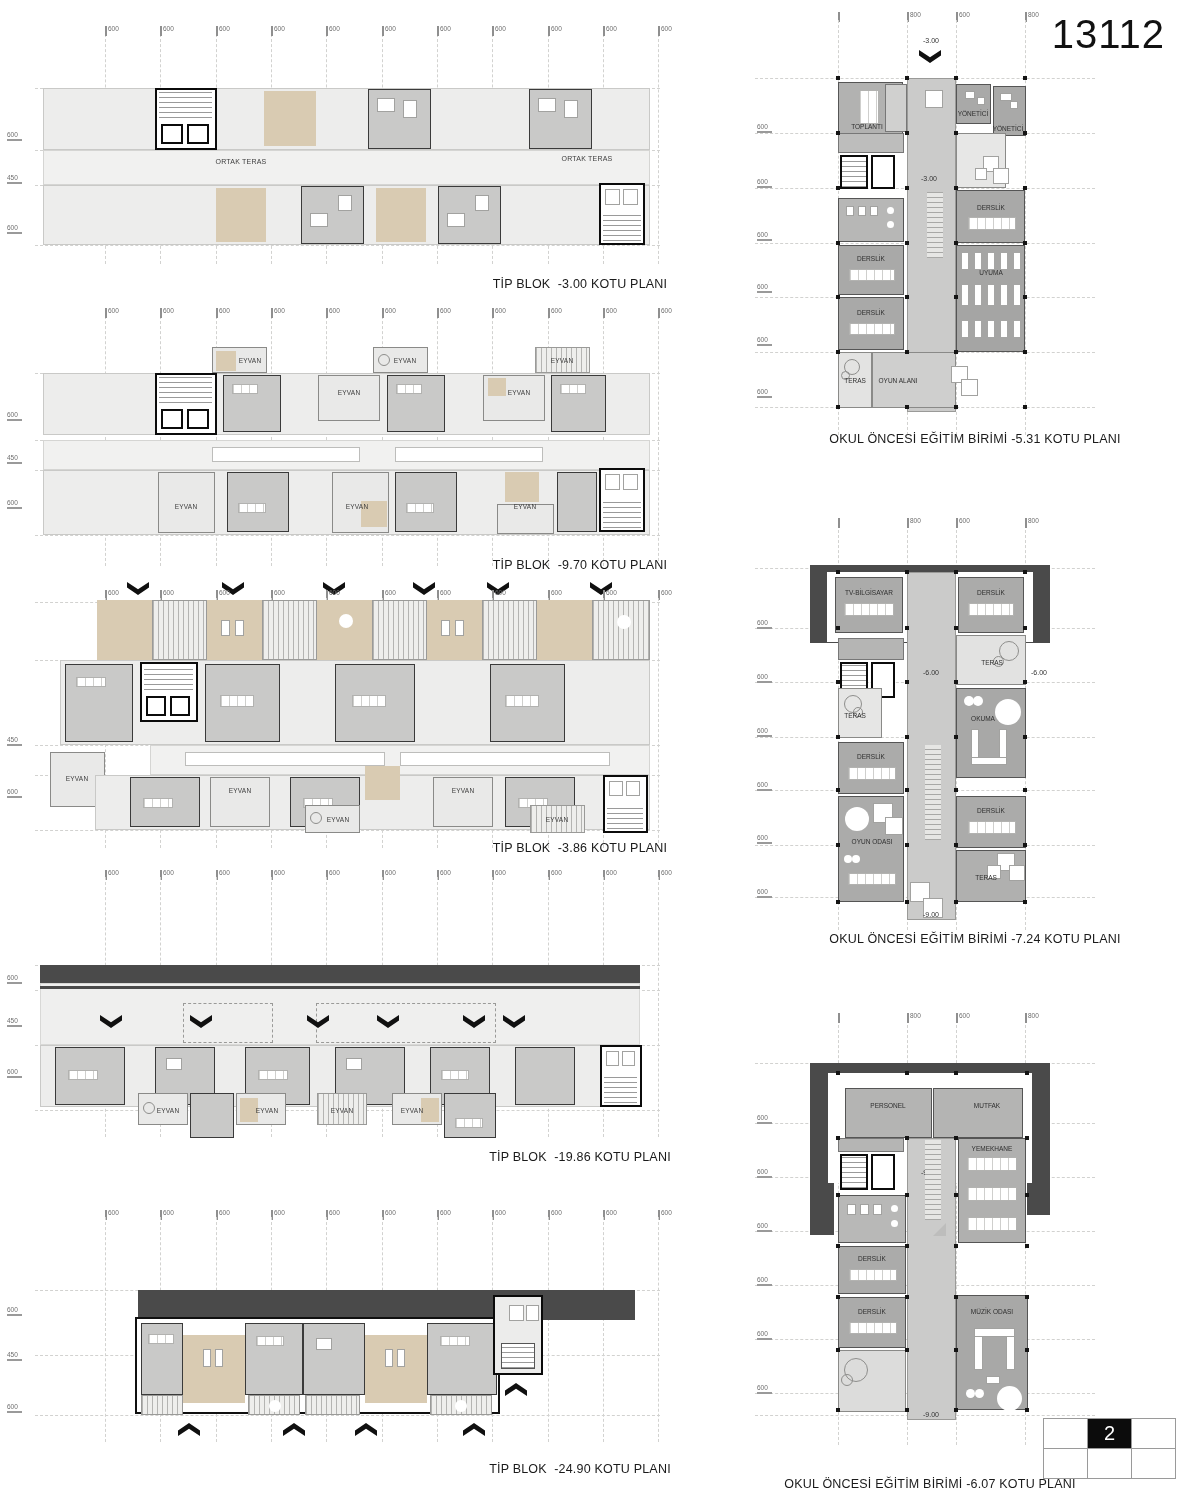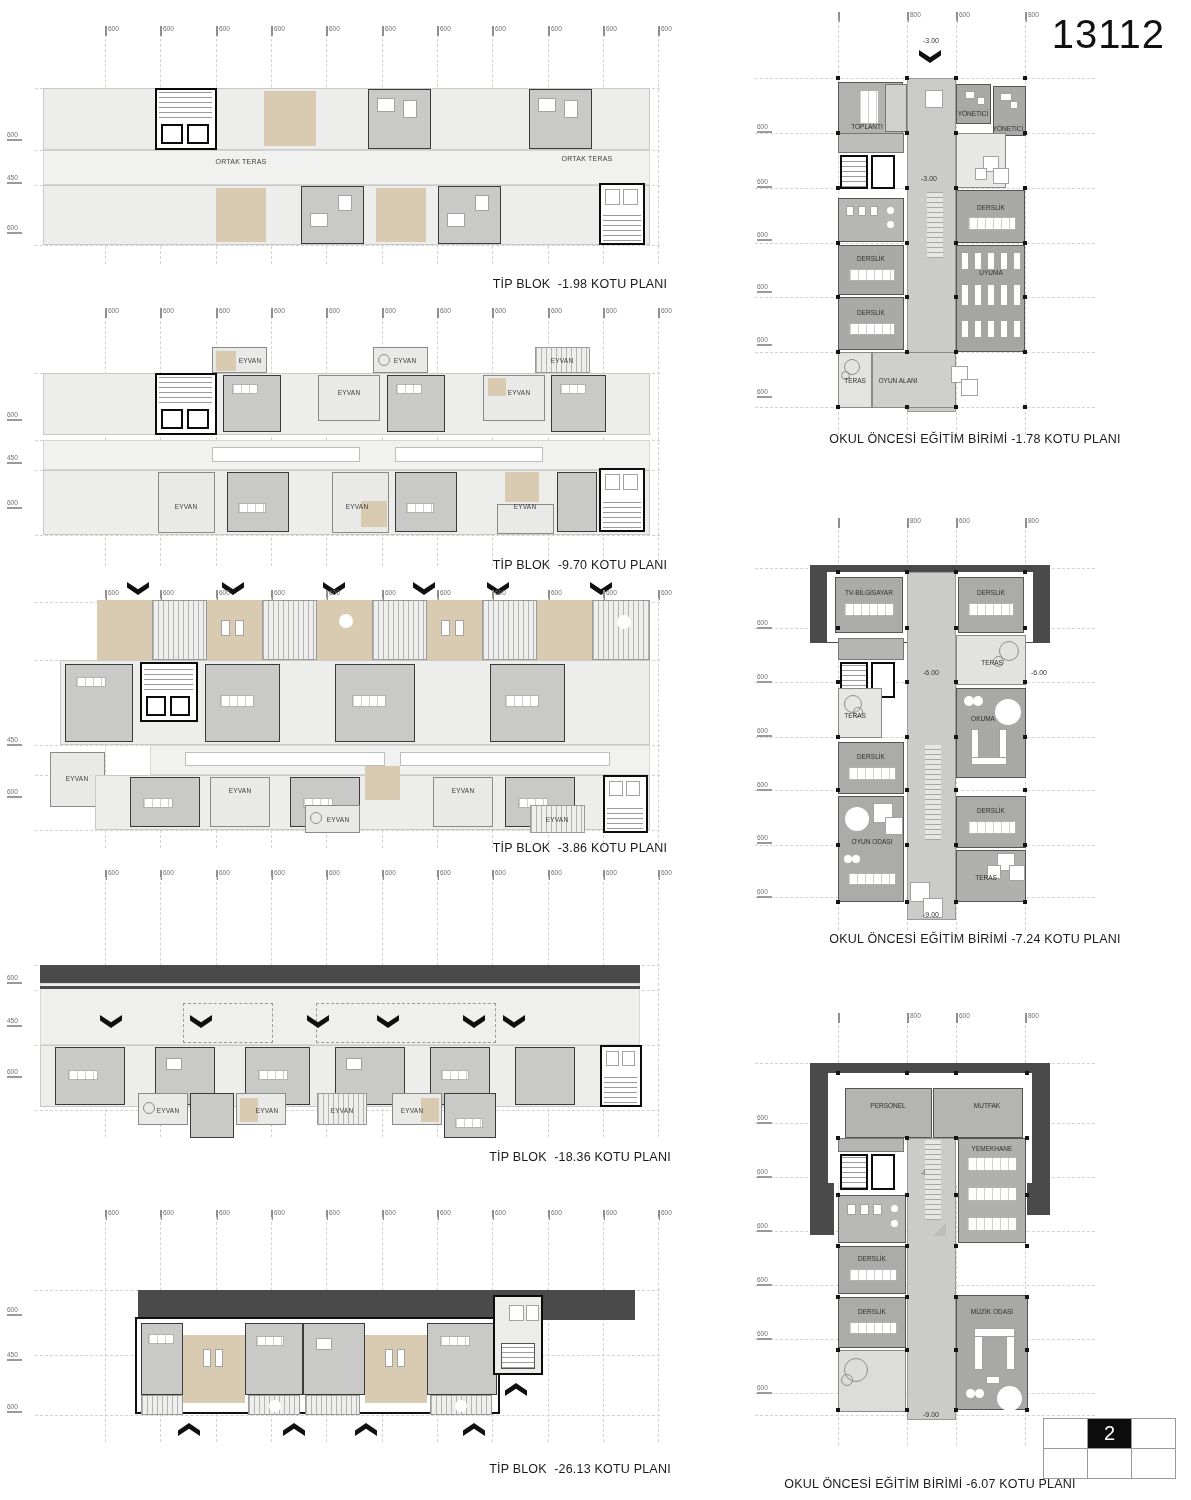--- a/index.html
+++ b/index.html
@@ -124,21 +124,21 @@
         <div class="sq" style="left:36px;top:8px;width:14px;height:16px"></div>
       </div>
   <div class="r core" style="left:564px;top:163px;width:46px;height:62px">
     <div class="r stairsH" style="left:2px;top:30px;width:38px;height:26px"></div>
     <div class="sq" style="left:4px;top:4px;width:15px;height:16px"></div>
         <div class="sq" style="left:22px;top:4px;width:15px;height:16px"></div>
   </div>
   <span class="lbl b" style="left:206px;top:141px">ORTAK TERAS</span>
   <span class="lbl b" style="left:552px;top:138px">ORTAK TERAS</span>
 </div>
-<div class="title" style="left:580px;top:277px">TİP BLOK  -1.98 KOTU PLANI</div>
+<div class="title" style="left:580px;top:277px">TİP BLOK  -3.00 KOTU PLANI</div>
 
 <div class="plan" style="left:35px;top:300px;width:625px;height:280px">
   <div class="r" style="left:0;top:16px;width:625px;height:250px">
         <div class="gv" style="left: 70px;"></div>
         <div class="gv" style="left: 125px;"></div>
         <div class="gv" style="left: 181px;"></div>
         <div class="gv" style="left: 236px;"></div>
         <div class="gv" style="left: 291px;"></div>
         <div class="gv" style="left: 347px;"></div>
         <div class="gv" style="left: 402px;"></div>
@@ -460,21 +460,21 @@
   <div class="r hatchv" style="left:282px;top:228px;width:50px;height:32px"></div>
   <span class="lbl" style="left:307px;top:245px">EYVAN</span>
   <div class="r rml" style="left:357px;top:228px;width:50px;height:32px">
         <div class="r tan" style="left:28px;top:4px;width:18px;height:24px"></div>
       </div>
   <span class="lbl" style="left:377px;top:245px">EYVAN</span>
   <div class="r rm" style="left:409px;top:228px;width:52px;height:45px">
         <div class="tbl" style="left:10px;top:24px;width:28px;height:10px"></div>
       </div>
 </div>
-<div class="title" style="left:580px;top:1150px">TİP BLOK  -18.36 KOTU PLANI</div>
+<div class="title" style="left:580px;top:1150px">TİP BLOK  -19.86 KOTU PLANI</div>
 
 <div class="plan" style="left:35px;top:1205px;width:625px;height:295px">
   <div class="r" style="left:0;top:5px;width:625px;height:12px">
         <div class="tick" style="left: 70px;"></div>
         <div class="ticklabel" style="left: 73px;">600</div>
         <div class="tick" style="left: 125px;"></div>
         <div class="ticklabel" style="left: 128px;">600</div>
         <div class="tick" style="left: 181px;"></div>
         <div class="ticklabel" style="left: 184px;">600</div>
         <div class="tick" style="left: 236px;"></div>
@@ -553,21 +553,21 @@
     <div class="r stairsH" style="left:6px;top:46px;width:34px;height:26px;border:1px solid #555"></div>
   </div>
   <div class="r" style="left:0;top:0;width:625px;height:295px">
         <div class="chev up" style="left: 143px; top: 218px;"></div>
         <div class="chev up" style="left: 248px; top: 218px;"></div>
         <div class="chev up" style="left: 320px; top: 218px;"></div>
         <div class="chev up" style="left: 428px; top: 218px;"></div>
       </div>
   <div class="chev up" style="left:470px;top:178px"></div>
 </div>
-<div class="title" style="left:580px;top:1462px">TİP BLOK  -26.13 KOTU PLANI</div>
+<div class="title" style="left:580px;top:1462px">TİP BLOK  -24.90 KOTU PLANI</div>
 
 <div class="plan" style="left:755px;top:0;width:340px;height:470px">
   <div class="r" style="left:0;top:12px;width:340px;height:12px">
         <div class="tick" style="left: 83px;"></div>
         <div class="tick" style="left: 152px;"></div>
         <div class="ticklabel" style="left: 155px;">800</div>
         <div class="tick" style="left: 201px;"></div>
         <div class="ticklabel" style="left: 204px;">600</div>
         <div class="tick" style="left: 270px;"></div>
         <div class="ticklabel" style="left: 273px;">800</div>
@@ -680,21 +680,21 @@
         <div class="dot" style="left: 201px; top: 407px;"></div>
         <div class="dot" style="left: 270px; top: 78px;"></div>
         <div class="dot" style="left: 270px; top: 133px;"></div>
         <div class="dot" style="left: 270px; top: 188px;"></div>
         <div class="dot" style="left: 270px; top: 243px;"></div>
         <div class="dot" style="left: 270px; top: 297px;"></div>
         <div class="dot" style="left: 270px; top: 352px;"></div>
         <div class="dot" style="left: 270px; top: 407px;"></div>
       </div>
 </div>
-<div class="title" style="left:975px;top:432px">OKUL ÖNCESİ EĞİTİM BİRİMİ -1.78 KOTU PLANI</div>
+<div class="title" style="left:975px;top:432px">OKUL ÖNCESİ EĞİTİM BİRİMİ -5.31 KOTU PLANI</div>
 
 <div class="plan" style="left:755px;top:510px;width:340px;height:440px">
   <div class="r" style="left:0;top:8px;width:340px;height:12px">
         <div class="tick" style="left: 83px;"></div>
         <div class="tick" style="left: 152px;"></div>
         <div class="ticklabel" style="left: 155px;">800</div>
         <div class="tick" style="left: 201px;"></div>
         <div class="ticklabel" style="left: 204px;">600</div>
         <div class="tick" style="left: 270px;"></div>
         <div class="ticklabel" style="left: 273px;">800</div>

